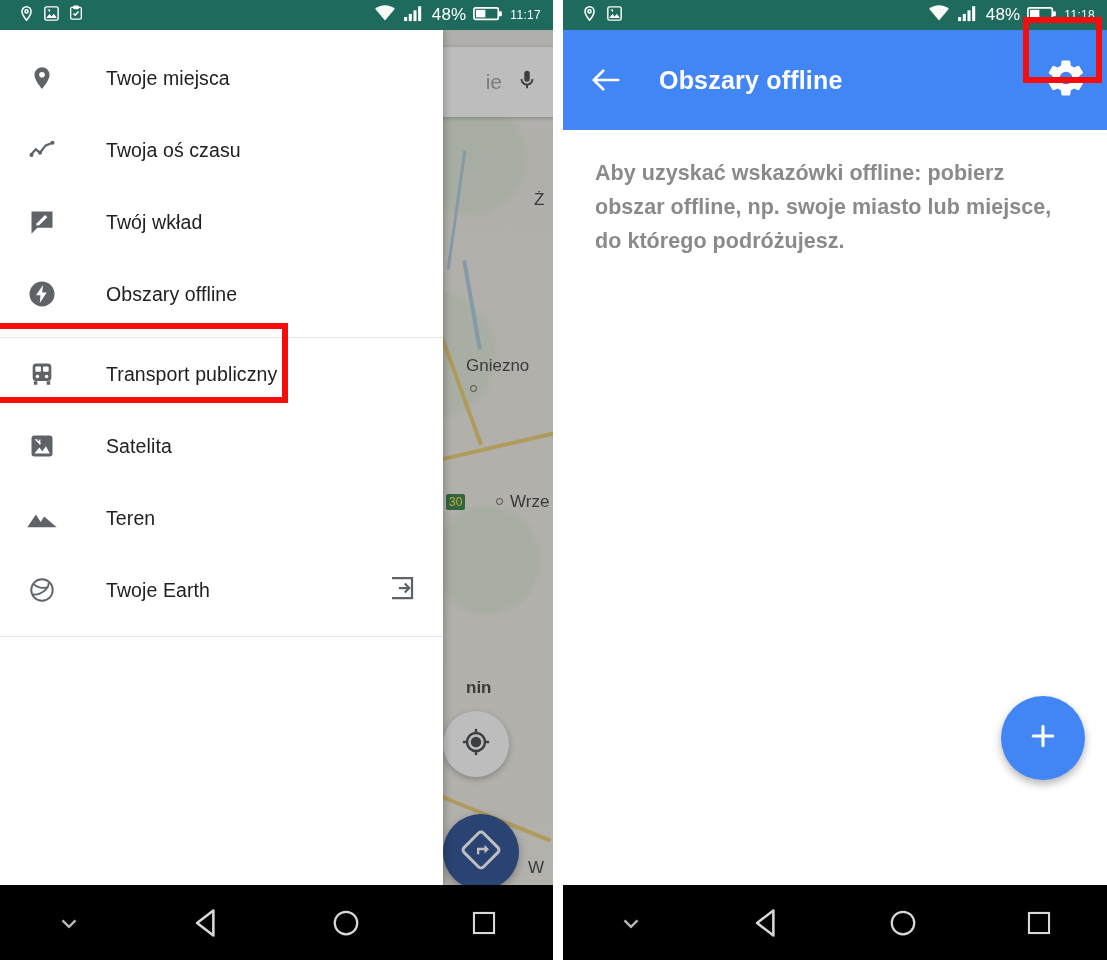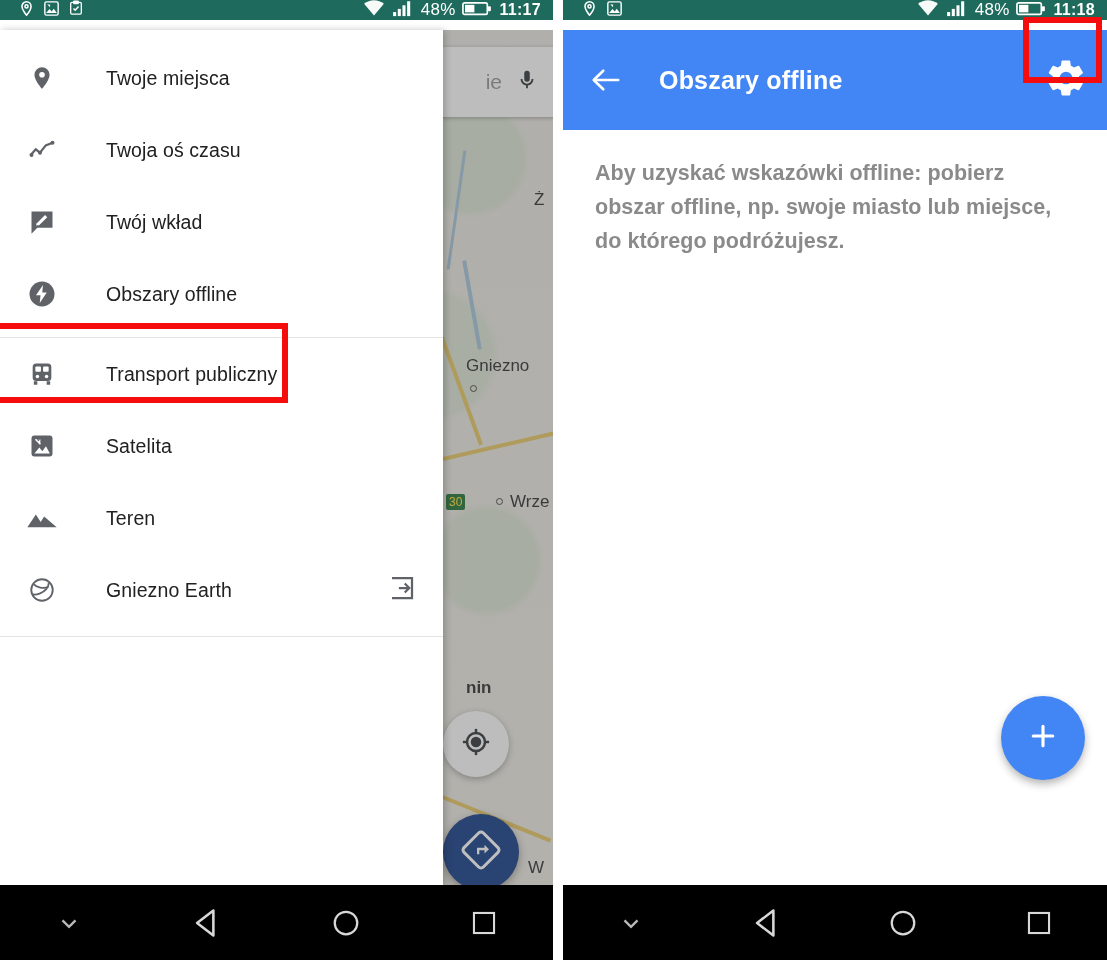--- a/index.html
+++ b/index.html
@@ -11,30 +11,30 @@
   }
   .screen { position: relative; width: 1107px; height: 960px; }
 
   
   .panel { position: absolute; top: 0; height: 960px; overflow: hidden; background: #fff; }
   .panel-left  { left: 0;   width: 553px; }
   .panel-right { left: 563px; width: 544px; }
 
   
   .statusbar {
-    position: absolute; top: 0; left: 0; right: 0; height: 20px;
+    position: absolute; top: 0; left: 0; right: 0; height: 30px;
     background: #1e6a5d;
     display: flex; align-items: center;
     color: #ffffff;
   }
   .sb-left { display: flex; align-items: center; gap: 8px; padding-left: 18px; }
   .sb-right { margin-left: auto; display: flex; align-items: center; gap: 7px; padding-right: 12px; }
   .sb-icon { display: block; }
   .sb-batt { font-size: 17px; letter-spacing: 0.2px; font-weight: 400; }
-  .sb-clock { font-size: 16px; font-weight: 700; letter-spacing: 0.3px; }
+  .sb-clock { font-size: 12px; font-weight: 400; letter-spacing: 0.3px; }
 
   
   .map {
     position: absolute; top: 30px; left: 0; width: 553px; height: 855px;
     background:
       radial-gradient(circle at 78% 38%, #dfe6d9 0 9%, rgba(0,0,0,0) 10%),
       radial-gradient(circle at 88% 62%, #dde5d6 0 7%, rgba(0,0,0,0) 8%),
       radial-gradient(circle at 85% 15%, #dbe4d4 0 6%, rgba(0,0,0,0) 7%),
       linear-gradient(180deg, #ebe8e2 0%, #eceae3 100%);
     overflow: hidden;
@@ -281,21 +281,21 @@
       </div>
 
       <div class="menu-item">
         <span class="menu-icon">
           <svg width="28" height="28" viewBox="0 0 24 24" fill="none" stroke="#5f6368" stroke-width="1.6">
             <circle cx="12" cy="12" r="9.2"></circle>
             <path d="M3.6 15.6c3.6 1.4 9.4-1.2 12-4.3 1.6-1.9 2.3-4 2.2-5.6"></path>
             <path d="M5 7.2c2.4 2.6 8.2 3.9 12.5 2.2"></path>
           </svg>
         </span>
-        <span class="menu-label">Gniezno Earth</span>
+        <span class="menu-label">Twoje Earth</span>
         <span class="menu-trailing">
           <svg width="30" height="30" viewBox="0 0 24 24" fill="none" stroke="#5f6368" stroke-width="1.8">
             <path d="M4 4h16v16H4"></path>
             <path d="M9.5 12h8.2M14.2 8.4l3.6 3.6-3.6 3.6"></path>
           </svg>
         </span>
       </div>
 
       <div class="menu-divider" style="margin-top:10px;"></div>
     </div>

